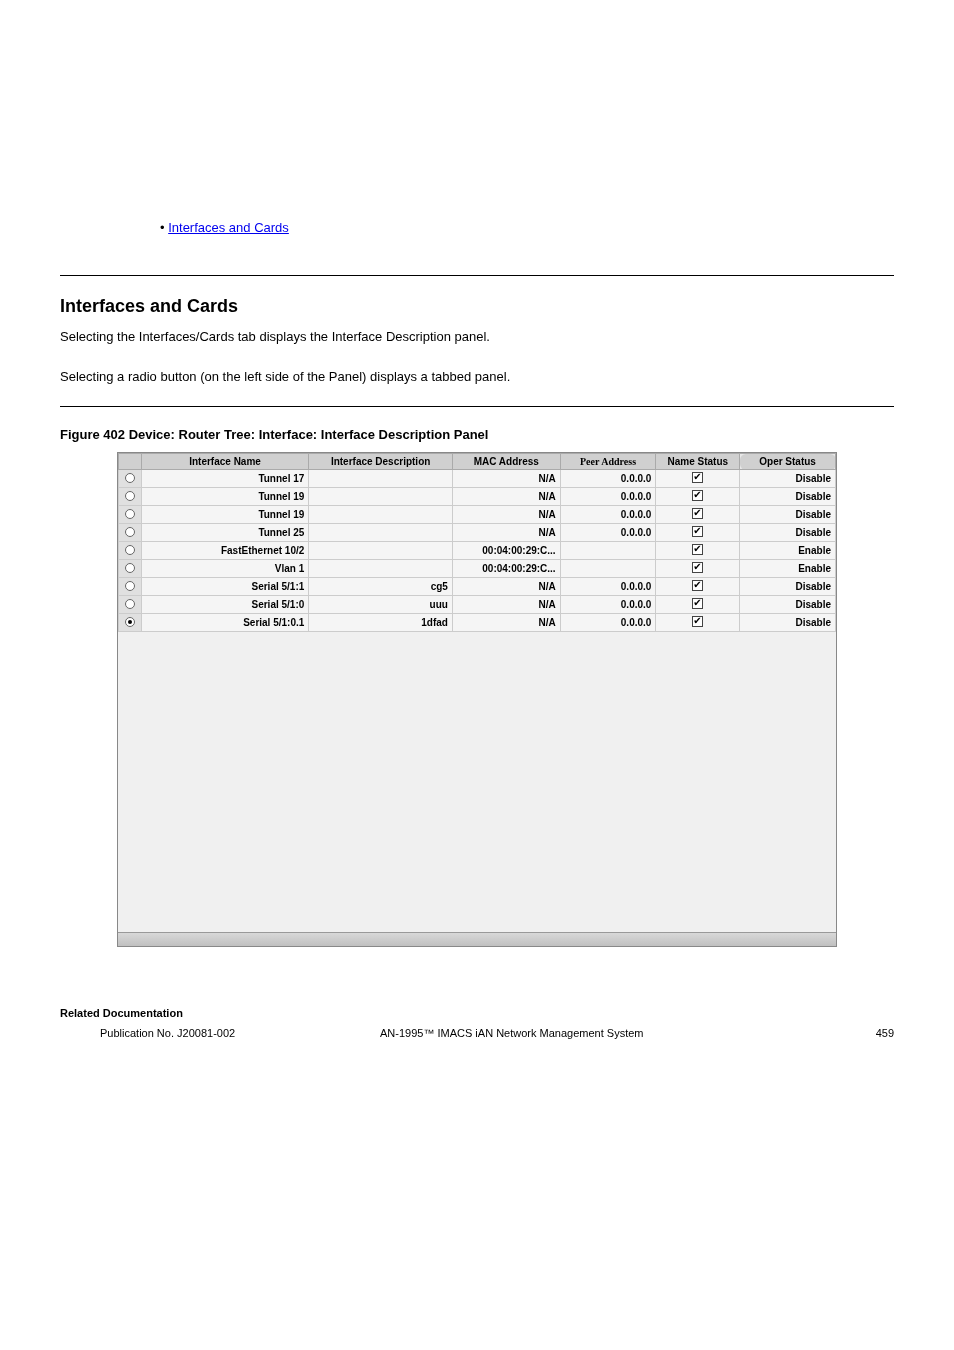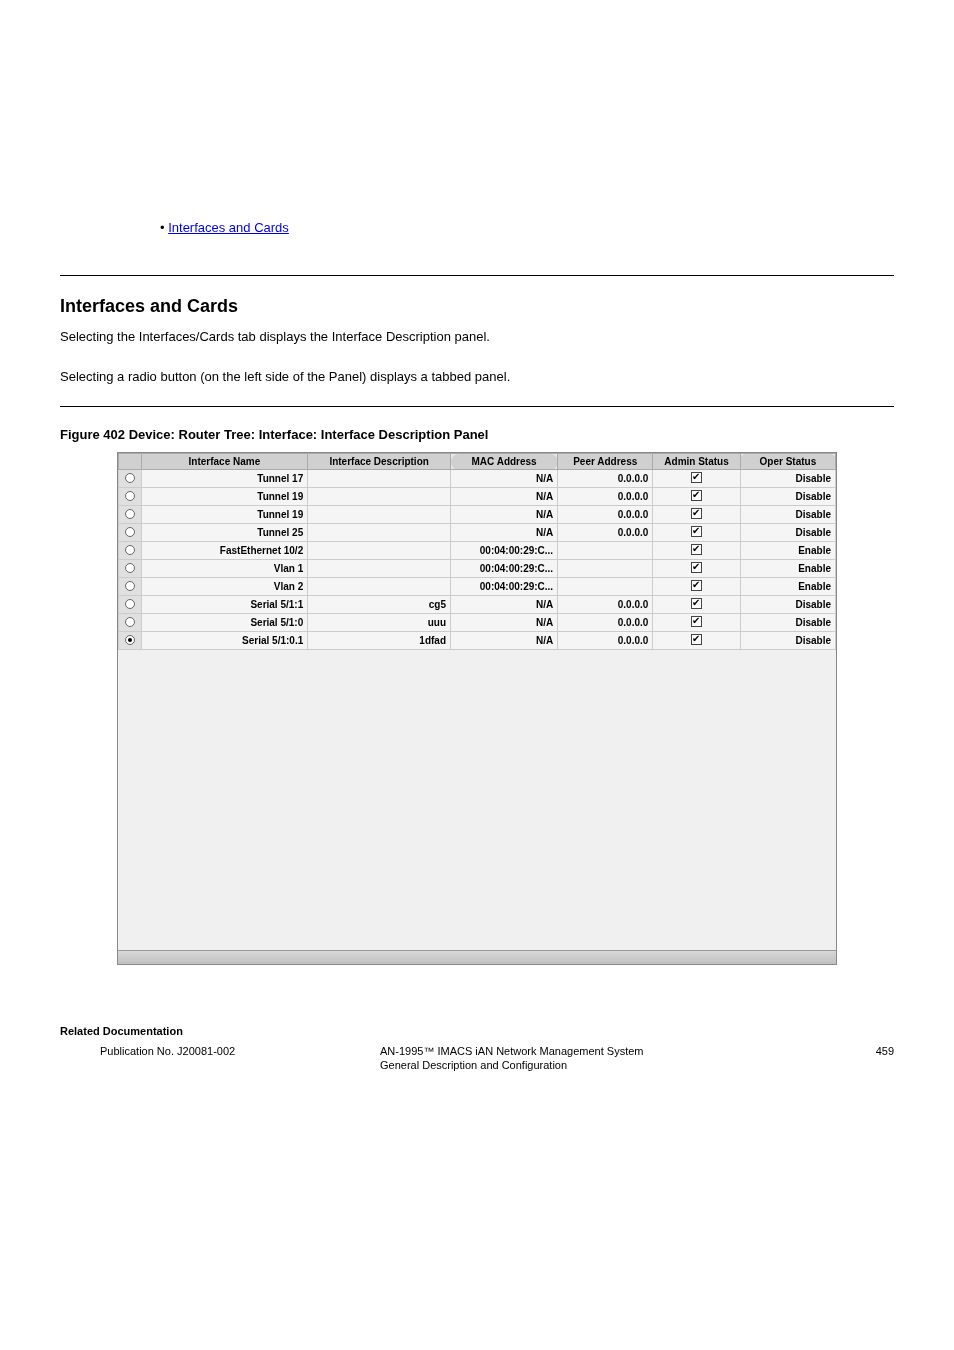--- a/index.html
+++ b/index.html
@@ -155,22 +155,22 @@
     }
     .pub-title {
       flex: 1;
     }
     .pub-page {
       width: 80px;
       text-align: right;
     }
     .col-iface { width: 140px; }
     .col-desc  { width: 120px; }
-    .col-mac   { width: 90px; border-radius: 8px; }
-    .col-peer  { width: 80px; }
+    .col-mac   { width: 90px; }
+    .col-peer  { width: 80px; font-family: Liberation Serif, serif; }
     .col-admin { width: 70px; }
     .col-oper  { width: 80px; border-radius: 6px; }
   </style>
 </head>
 <body>
 
 <div class="bullet-link">
   <a href="#">Interfaces and Cards</a>
 </div>
 
@@ -187,21 +187,21 @@
 
 <div class="table-screenshot">
   <table class="tbl">
     <thead>
       <tr>
         <th></th>
         <th class="col-iface">Interface Name</th>
         <th class="col-desc">Interface Description</th>
         <th class="col-mac">MAC Address</th>
         <th class="col-peer">Peer Address</th>
-        <th class="col-admin">Admin Status</th>
+        <th class="col-admin">Name Status</th>
         <th class="col-oper">Oper Status</th>
       </tr>
     </thead>
     <tbody id="table-body">
         <tr>
           <td class="sel"><span class="radio-dot"></span></td>
           <td class="bold">Tunnel 17</td>
           <td class="bold"></td>
           <td class="bold">N/A</td>
           <td class="bold">0.0.0.0</td>
@@ -240,29 +240,20 @@
           <td class="bold">FastEthernet 10/2</td>
           <td class="bold"></td>
           <td class="bold">00:04:00:29:C...</td>
           <td class="bold"></td>
           <td class="chk"><span class="checkbox-box checked"></span></td>
           <td class="bold">Enable</td>
         </tr>
         <tr>
           <td class="sel"><span class="radio-dot"></span></td>
           <td class="bold">Vlan 1</td>
-          <td class="bold"></td>
-          <td class="bold">00:04:00:29:C...</td>
-          <td class="bold"></td>
-          <td class="chk"><span class="checkbox-box checked"></span></td>
-          <td class="bold">Enable</td>
-        </tr>
-        <tr>
-          <td class="sel"><span class="radio-dot"></span></td>
-          <td class="bold">Vlan 2</td>
           <td class="bold"></td>
           <td class="bold">00:04:00:29:C...</td>
           <td class="bold"></td>
           <td class="chk"><span class="checkbox-box checked"></span></td>
           <td class="bold">Enable</td>
         </tr>
         <tr>
           <td class="sel"><span class="radio-dot"></span></td>
           <td class="bold">Serial 5/1:1</td>
           <td class="bold">cg5</td>
@@ -295,18 +286,13 @@
   <div class="bottom-bar"></div>
 </div>
 
 <div class="related-docs">
   <div class="related-docs-heading">Related Documentation</div>
   <div class="publication-row">
     <div class="pub-number">Publication No. J20081-002</div>
     <div class="pub-title">AN-1995™ IMACS iAN Network Management System</div>
     <div class="pub-page">459</div>
   </div>
-  <div class="publication-row">
-    <div class="pub-number"></div>
-    <div class="pub-title">General Description and Configuration</div>
-    <div class="pub-page"></div>
-  </div>
 </div>
 
 </body></html>

